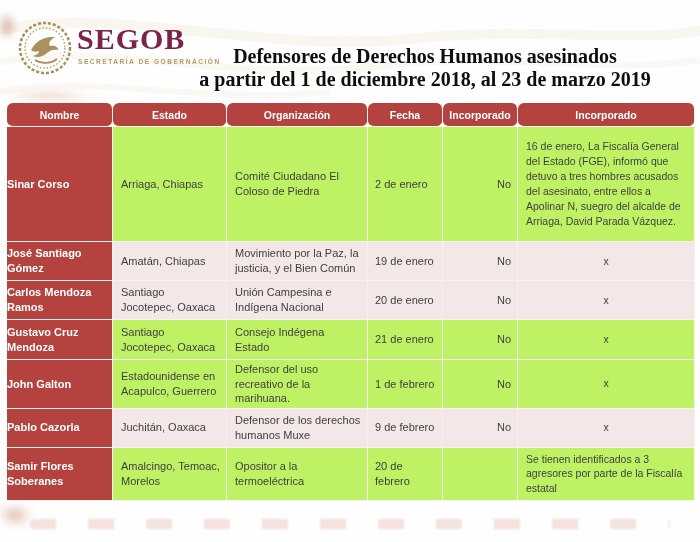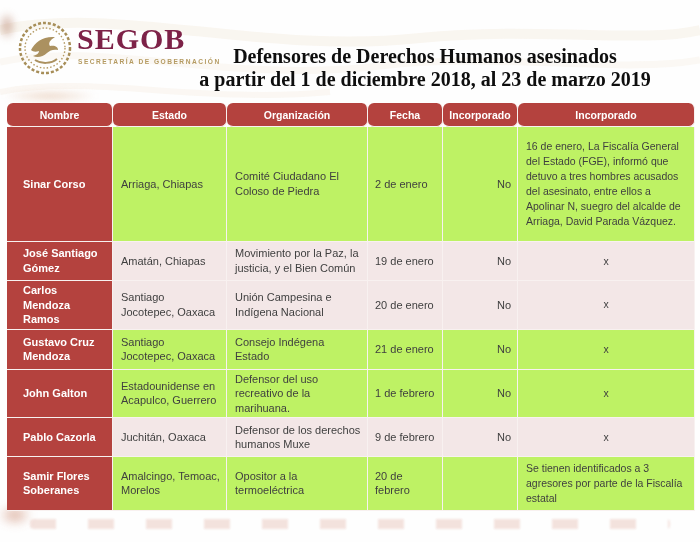--- a/index.html
+++ b/index.html
@@ -60,21 +60,21 @@
     vertical-align:middle;
     border-right:1.5px solid #f8f1f0;border-bottom:1.5px solid #f8f1f0;
     padding:2px 6px;word-wrap:break-word;
   }
   thead th{
     background:#b4423e;color:#ffffff;font-size:10.5px;font-weight:700;
     text-align:center;height:17px;padding:3px 2px;border-radius:6px;
   }
   td{font-size:11px;color:#3f3f3f;line-height:1.32;}
   td.nombre{
-    background:#b4423e;color:#ffffff;font-weight:700;padding-left:16px;
+    background:#b4423e;color:#ffffff;font-weight:700;padding-left:0;
   }
   tr.shade-a td:not(.nombre){background:#bef264;}
   tr.shade-b td:not(.nombre){background:#f3e7e7;}
   td.estado,td.organizacion{padding-left:8px;}
   td.fecha{padding-left:7px;}
   td.incorporado{text-align:right;}
   td.detenciones{font-size:10.5px;line-height:1.42;padding:4px 8px;}
   td.xmark{text-align:center;font-size:10.5px;}
   
   tbody tr:nth-child(1) td{height:106px;}

